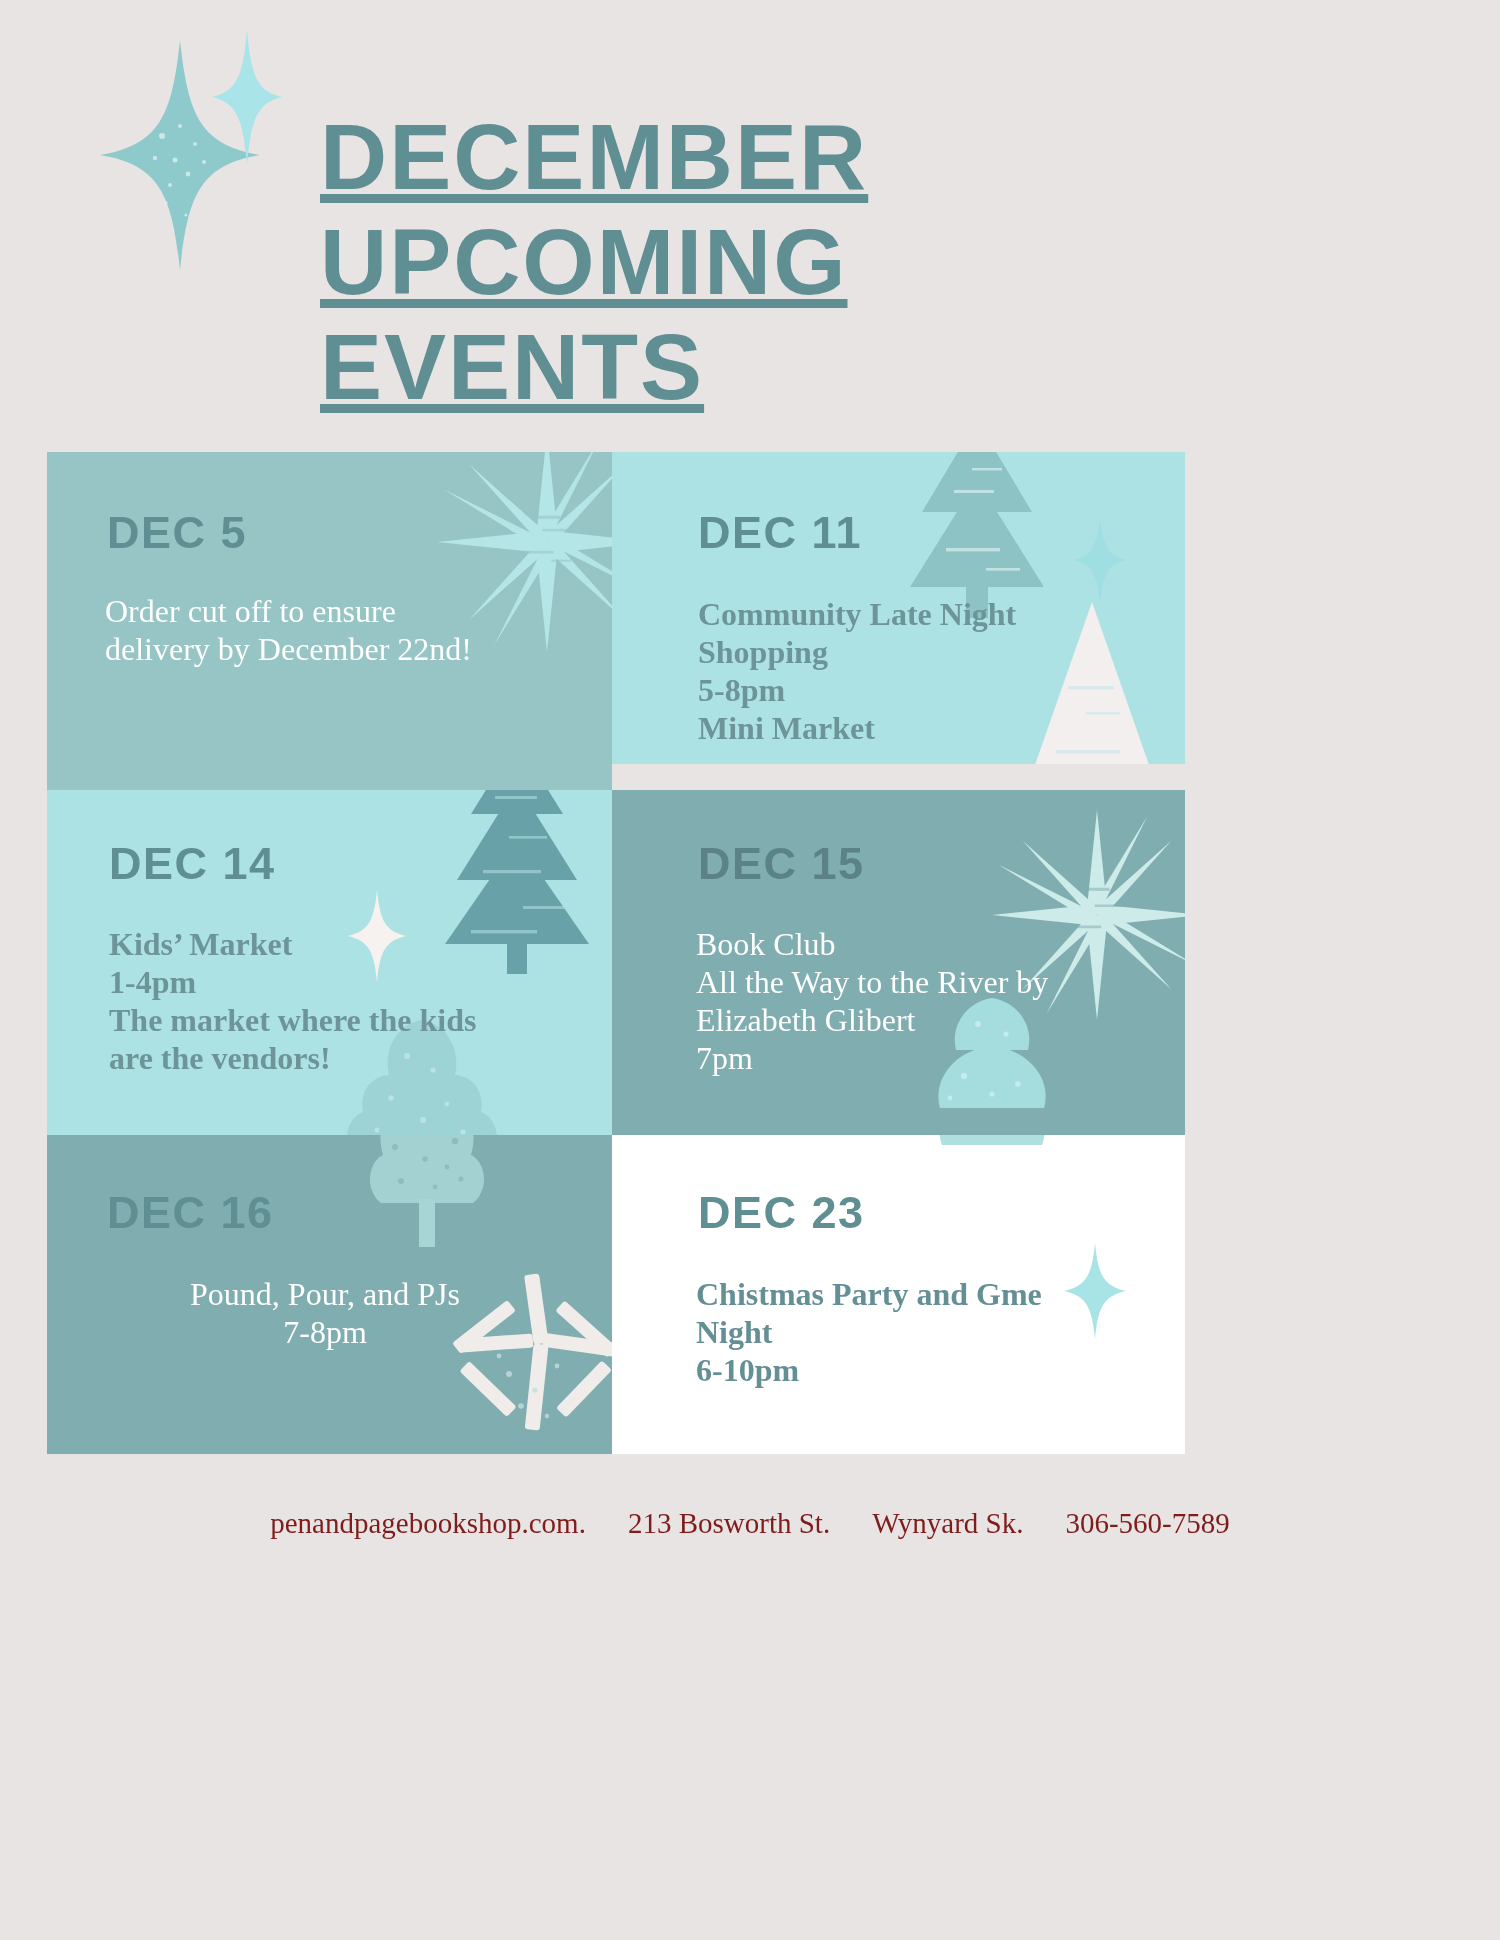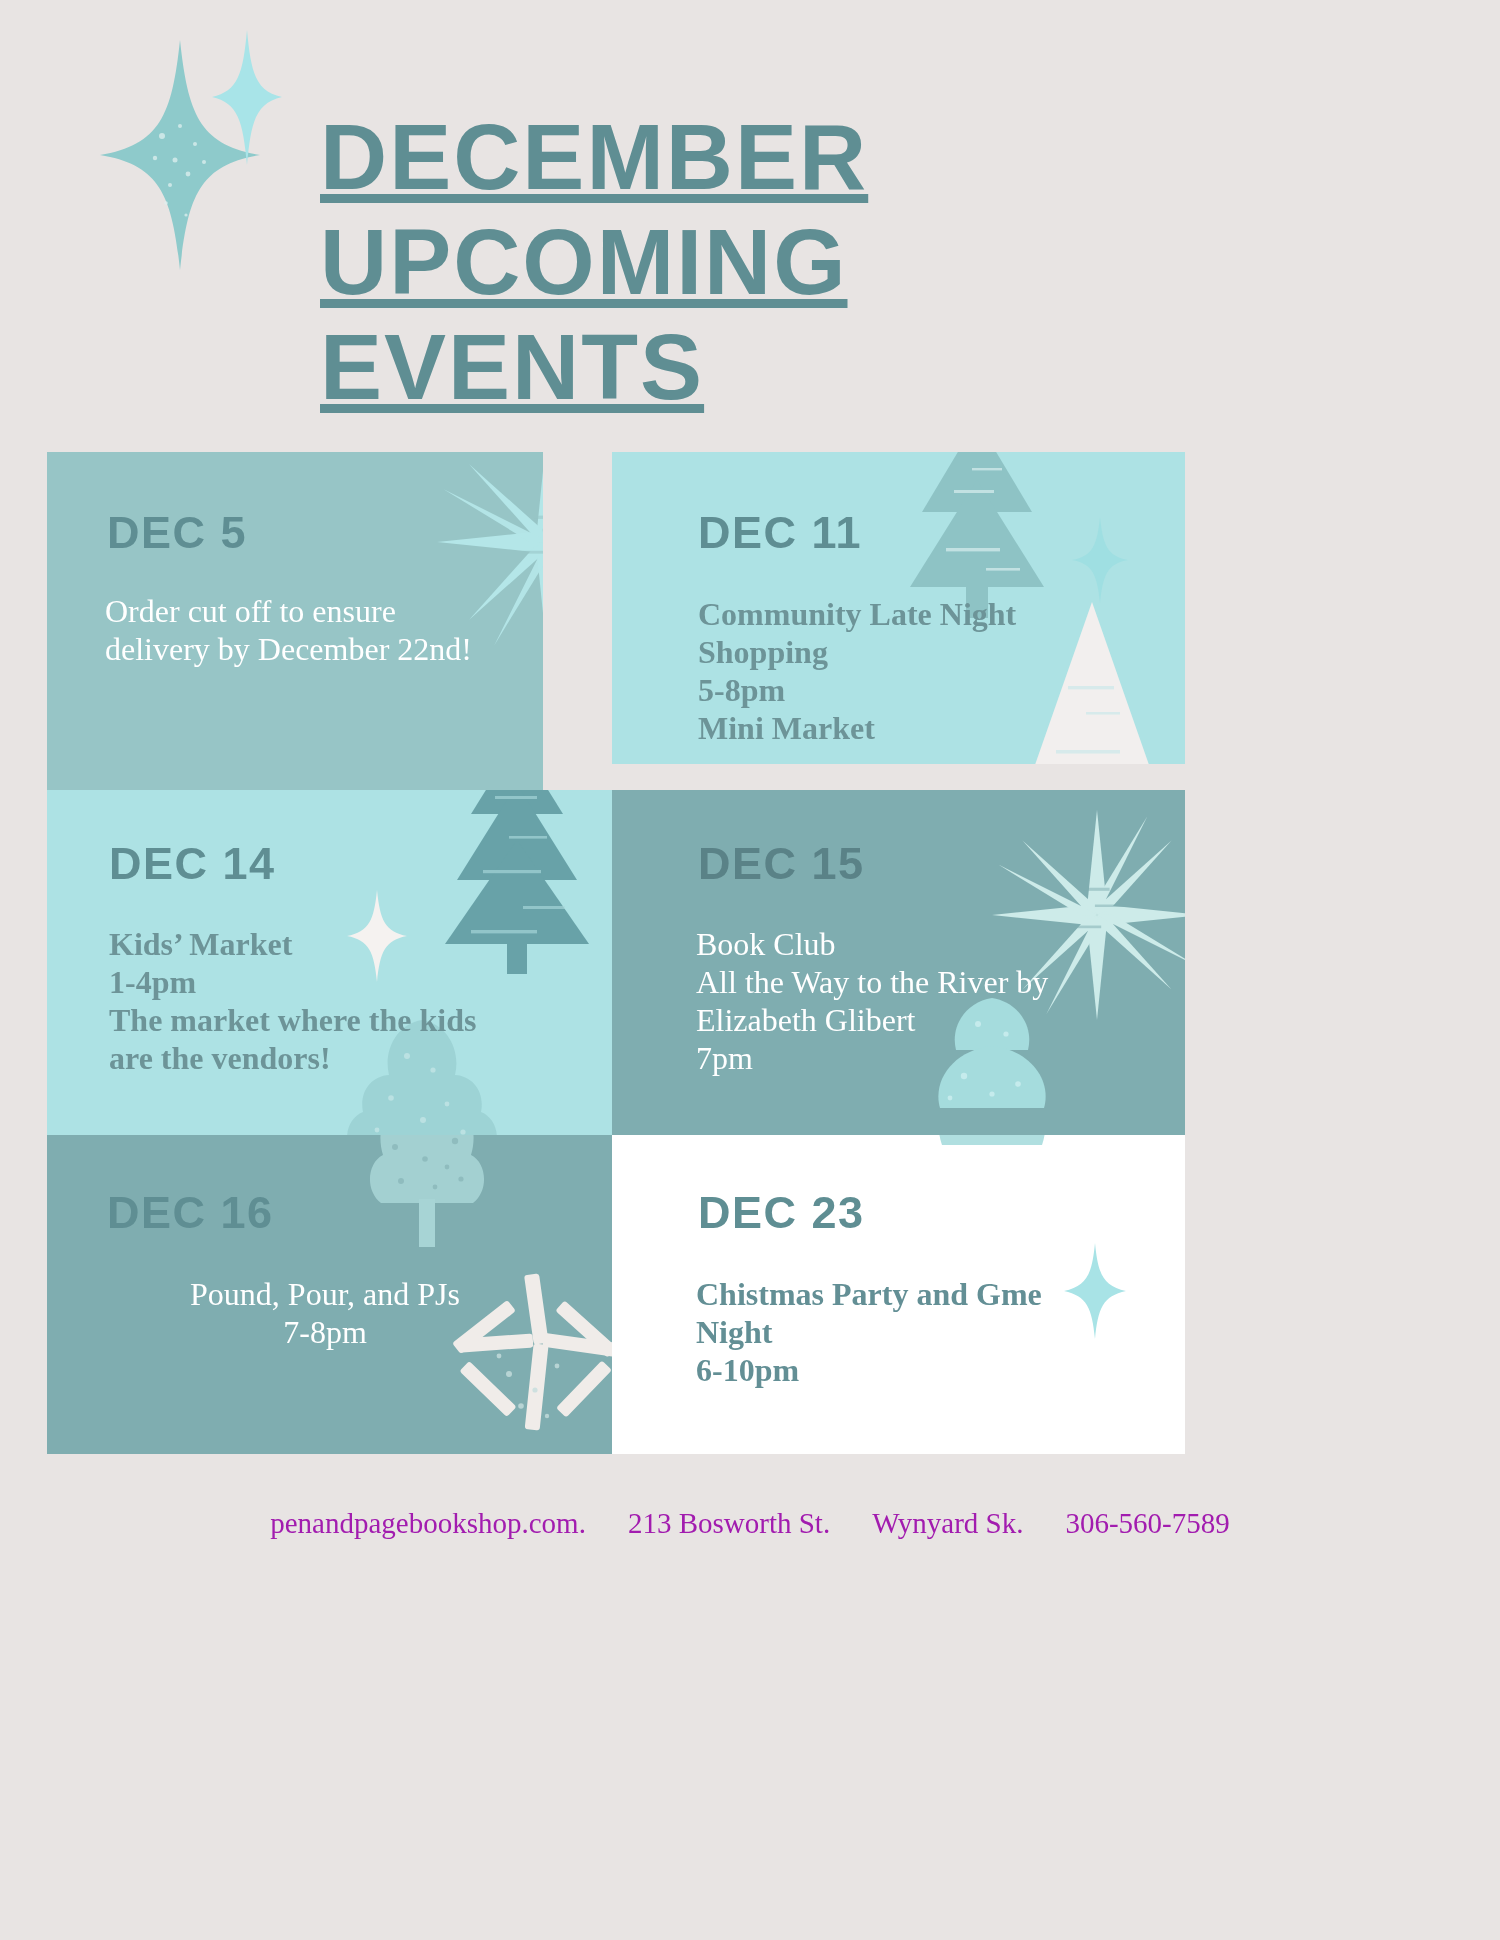--- a/index.html
+++ b/index.html
@@ -94,21 +94,21 @@
     justify-content:center;
   }
   .footer-row{
     display:flex;
     align-items:baseline;
     gap:42px;
     font-size:29px;
     color:#5f8e93;
     white-space:nowrap;
   }
-  .footer-item{color:#a21caf;}
+  .footer-item{color:#7f1d1d;}
 </style>
 </head>
 <body>
 
 <div class="header">
 
   <div class="sparkle" style="left:100px;top:40px;width:160px;height:230px;">
     <svg width="160" height="230" viewBox="0 0 160 230">
       <path d="M80 0 C88 75 100 105 160 115 C100 125 88 155 80 230 C72 155 60 125 0 115 C60 105 72 75 80 0 Z" fill="#8ecacb"></path>
       <g fill="#dff0ef" opacity="0.75">
@@ -134,21 +134,21 @@
 
   <div class="title-block">
     <div class="title-line">DECEMBER</div>
     <div class="title-line">UPCOMING</div>
     <div class="title-line">EVENTS</div>
   </div>
 </div>
 
 <div class="grid">
 
-  <div class="cell bg-mid" style="left:0;top:0;width:496px;height:338px;">
+  <div class="cell bg-mid" style="left:0;top:0;width:565px;height:338px;">
     <div class="deco" style="left:390px;top:-20px;width:220px;height:220px;">
       <svg width="220" height="220" viewBox="0 0 200 200">
         <g fill="#b4e6e8">
           <path d="M100 0 L109 88 L100 100 L91 88 Z"></path>
           <path d="M200 100 L112 109 L100 100 L112 91 Z"></path>
           <path d="M100 200 L91 112 L100 100 L109 112 Z"></path>
           <path d="M0 100 L88 91 L100 100 L88 109 Z"></path>
           <path d="M171 29 L112 95 L100 100 L105 88 Z"></path>
           <path d="M171 171 L105 112 L100 100 L112 105 Z"></path>
           <path d="M29 171 L88 105 L100 100 L95 112 Z"></path>

